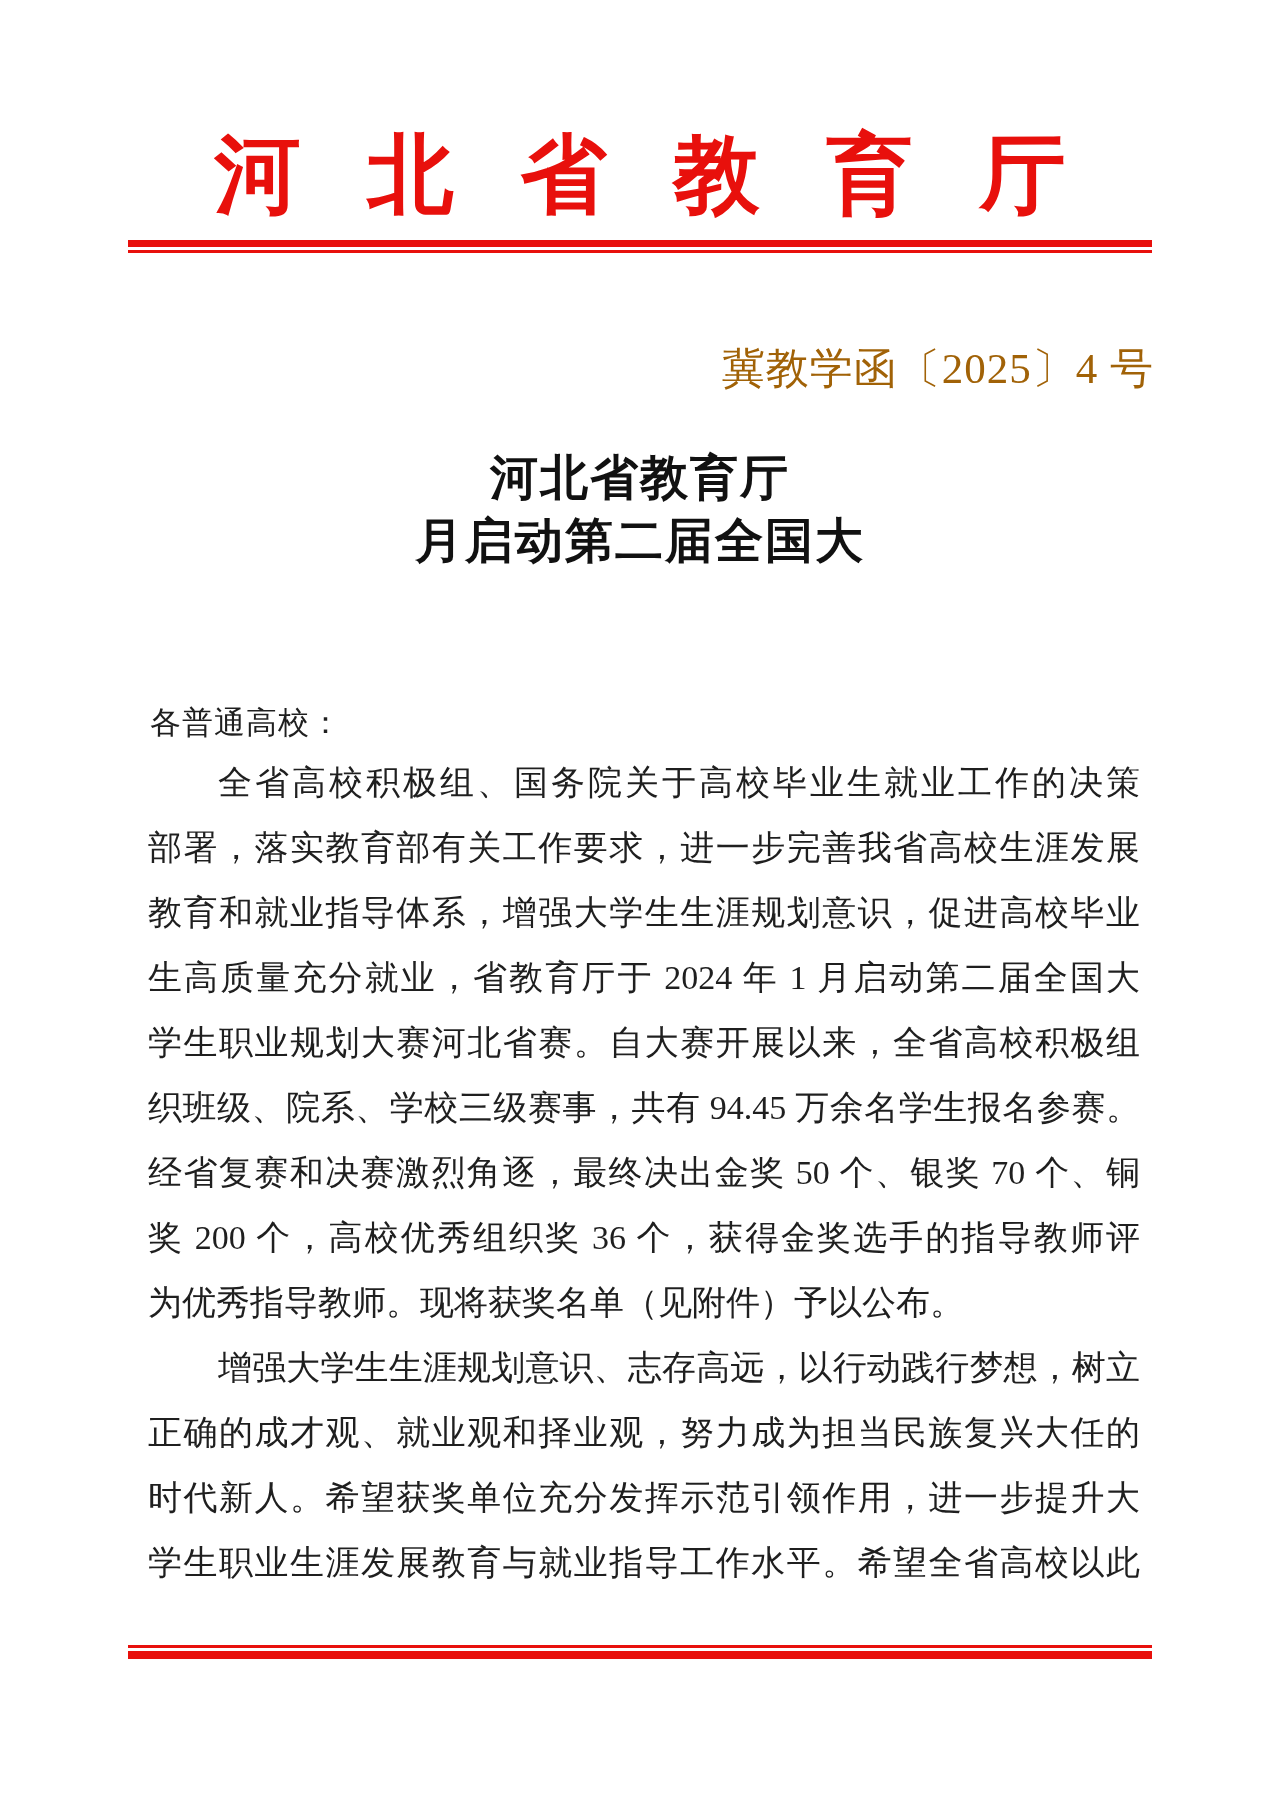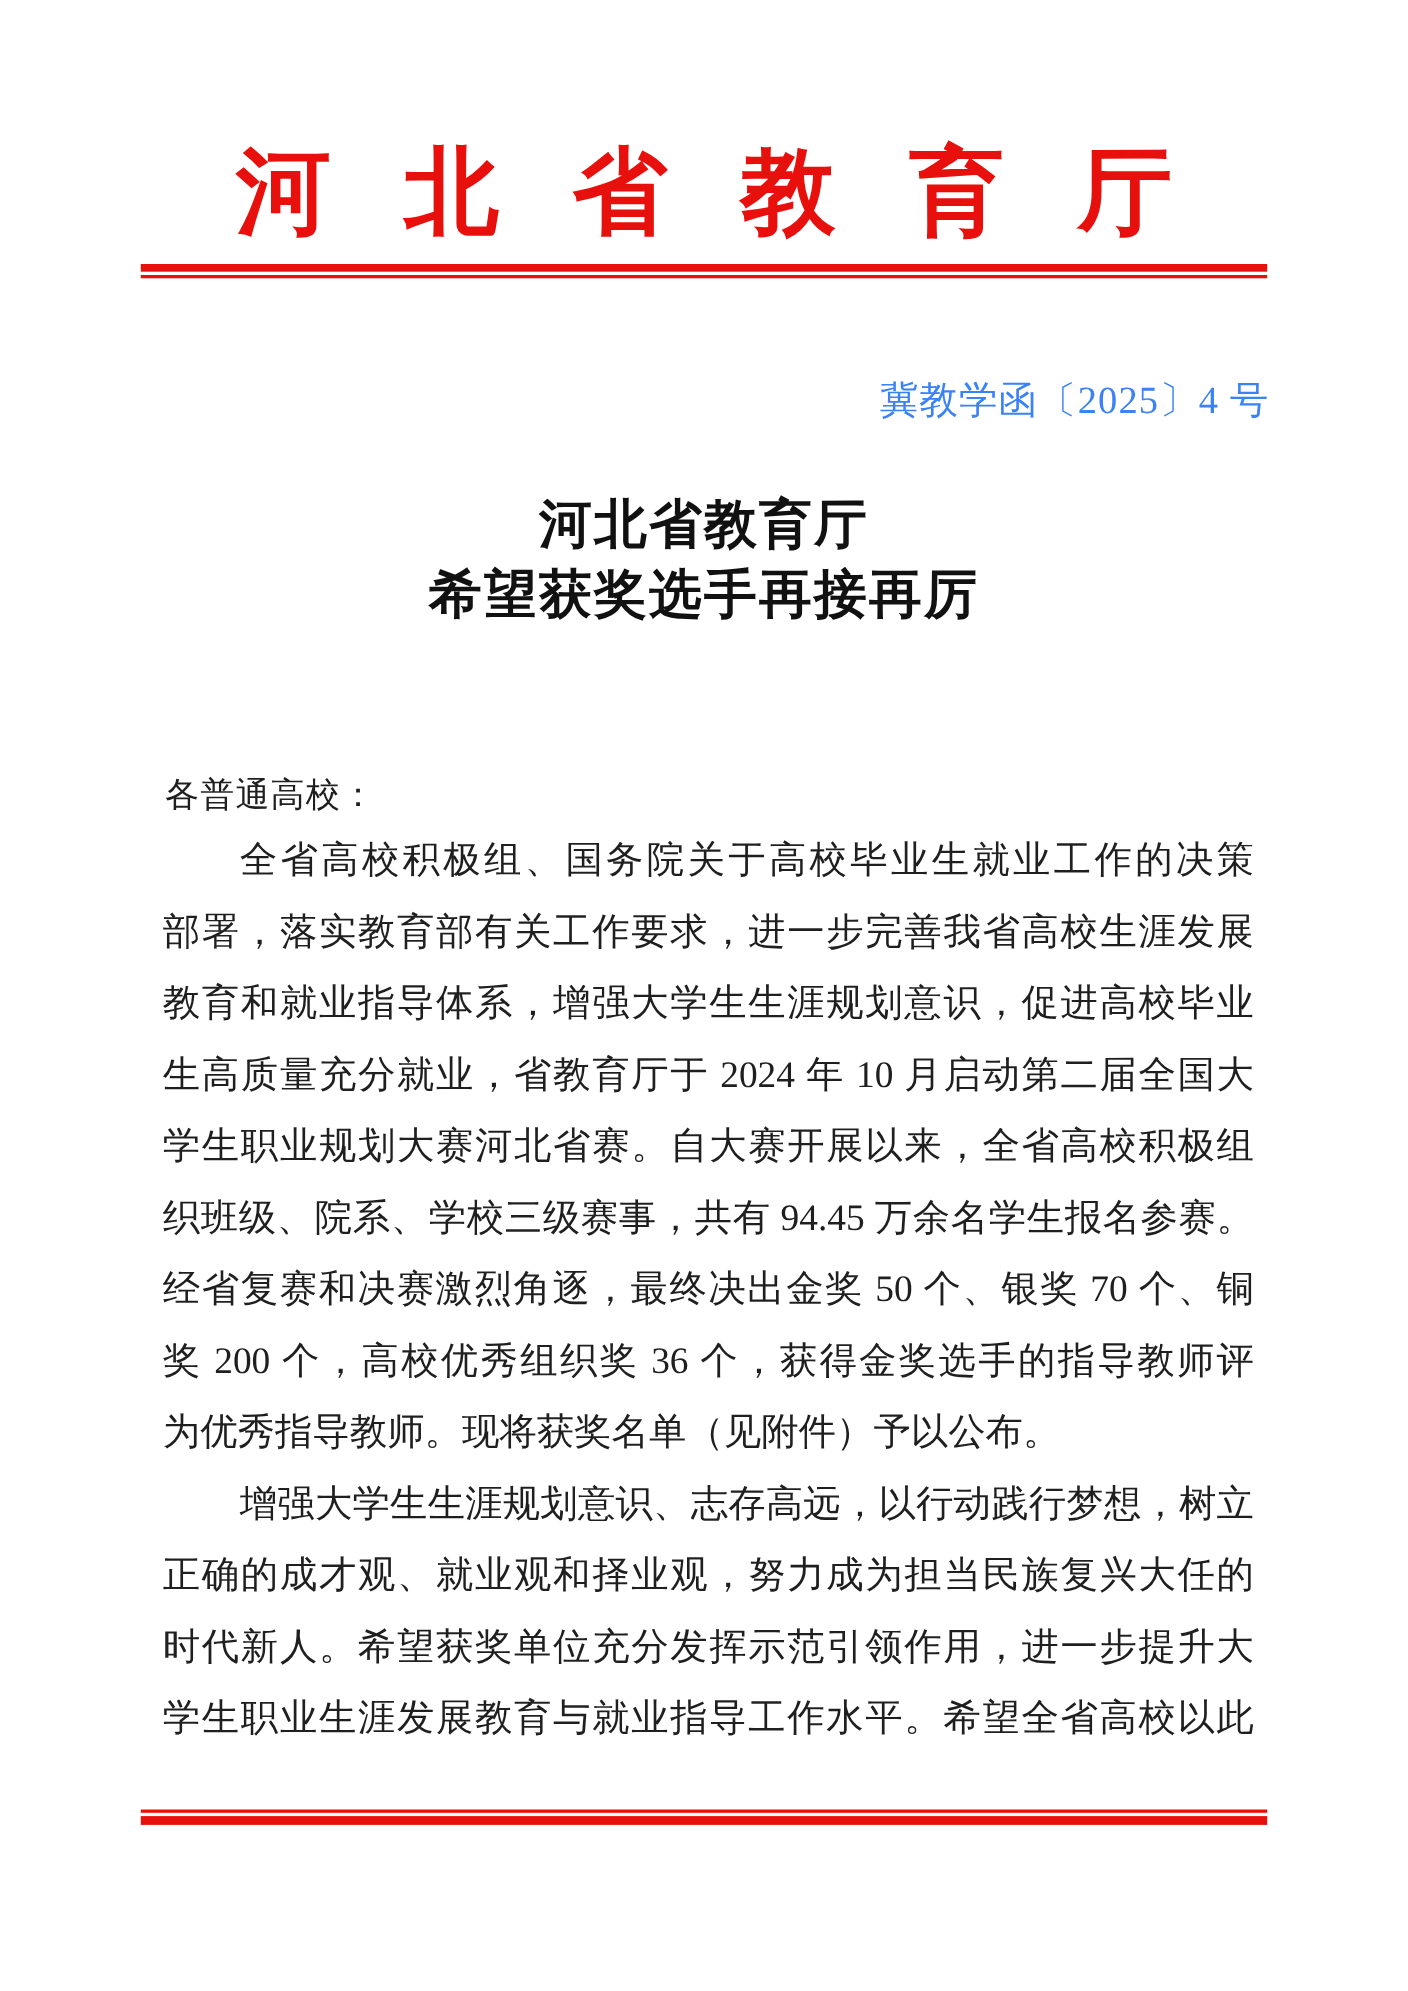--- a/index.html
+++ b/index.html
@@ -40,22 +40,22 @@
   .rule-bottom{
     position:absolute;
     left:128px; width:1024px; top:1645px;
     border-top:3px solid var(--accent-red);
     height:3px;
     border-bottom:8px solid var(--accent-red);
   }
   .doc-number{
     position:absolute;
     top:340px; right:126px;
-    font-size:35px;
-    color:#3b82f6;
+    font-size:43px;
+    color:#a16207;
     letter-spacing:1px;
     white-space:nowrap;
   }
   .doc-title{
     position:absolute;
     top:446px; left:0; width:100%;
     text-align:center;
     color:var(--title-text);
     font-size:48px;
     font-weight:700;
@@ -95,30 +95,30 @@
 <div class="page">
 
   <div class="masthead">河北省教育厅</div>
 
   <div class="rule-top"></div>
 
   <div class="doc-number">冀教学函〔2025〕4 号</div>
 
   <div class="doc-title">
     <div>河北省教育厅</div>
-    <div>希望获奖选手再接再厉</div>
+    <div>月启动第二届全国大</div>
   </div>
 
   <div class="salutation">各普通高校：</div>
 
   <div class="body-text">
       <div class="line indent">全省高校积极组、国务院关于高校毕业生就业工作的决策</div>
       <div class="line">部署，落实教育部有关工作要求，进一步完善我省高校生涯发展</div>
       <div class="line">教育和就业指导体系，增强大学生生涯规划意识，促进高校毕业</div>
-      <div class="line">生高质量充分就业，省教育厅于 2024 年 10 月启动第二届全国大</div>
+      <div class="line">生高质量充分就业，省教育厅于 2024 年 1 月启动第二届全国大</div>
       <div class="line">学生职业规划大赛河北省赛。自大赛开展以来，全省高校积极组</div>
       <div class="line">织班级、院系、学校三级赛事，共有 94.45 万余名学生报名参赛。</div>
       <div class="line">经省复赛和决赛激烈角逐，最终决出金奖 50 个、银奖 70 个、铜</div>
       <div class="line">奖 200 个，高校优秀组织奖 36 个，获得金奖选手的指导教师评</div>
       <div class="line para-end">为优秀指导教师。现将获奖名单（见附件）予以公布。</div>
       <div class="line indent">增强大学生生涯规划意识、志存高远，以行动践行梦想，树立</div>
       <div class="line">正确的成才观、就业观和择业观，努力成为担当民族复兴大任的</div>
       <div class="line">时代新人。希望获奖单位充分发挥示范引领作用，进一步提升大</div>
       <div class="line">学生职业生涯发展教育与就业指导工作水平。希望全省高校以此</div>
     </div>

